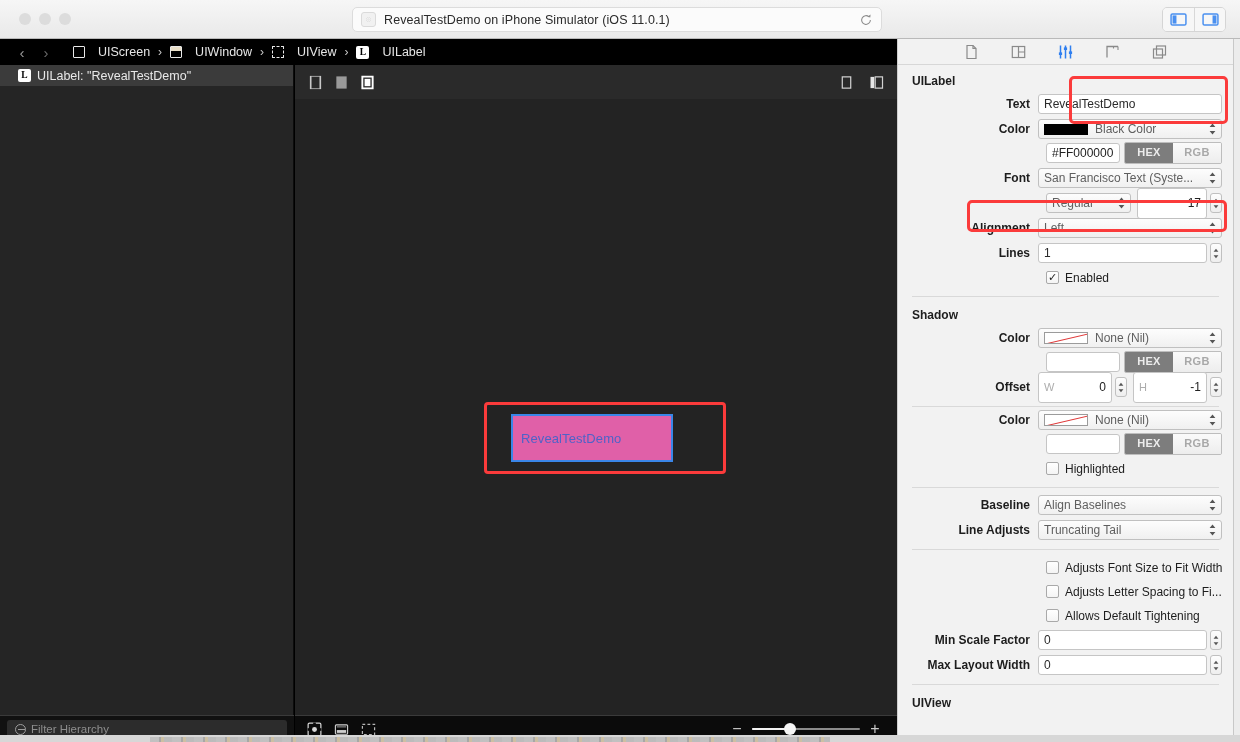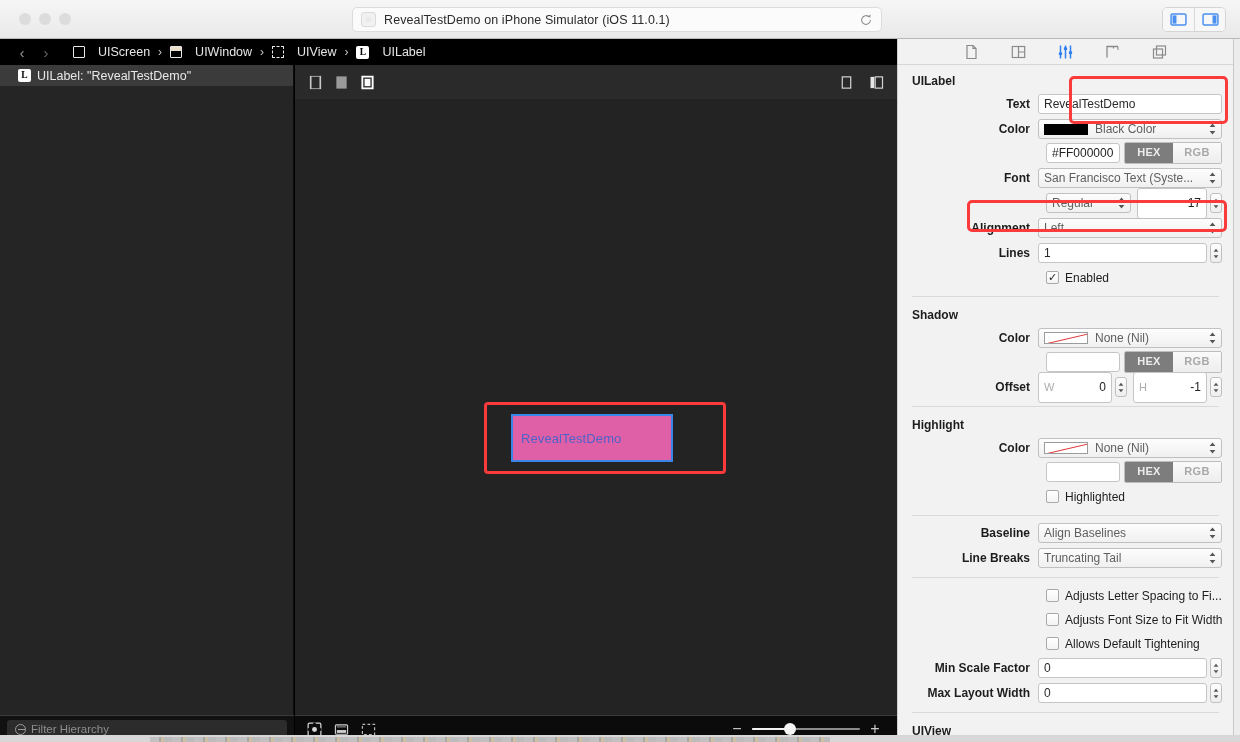--- a/index.html
+++ b/index.html
@@ -584,21 +584,20 @@
           <div class="stepper">
             <svg viewBox="0 0 10 16">
               <path d="M5 2 L8 5.8 H2 Z M5 14 L8 10.2 H2 Z" fill="currentColor"></path>
             </svg>
           </div>
         </div>
       </div>
 
       <div class="divider"></div>
 
-      <div class="sec-title">Highlight</div>
 
       <div class="row">
         <div class="row-label">Color</div>
         <div class="ctl pop">
           <span class="swatch-nil"></span>
           <span class="popval">None (Nil)</span>
           <svg class="chev" viewBox="0 0 10 16">
             <path d="M5 1.6 L8.3 5.6 H1.7 Z M5 14.4 L8.3 10.4 H1.7 Z" fill="currentColor"></path>
           </svg>
         </div>
@@ -628,41 +627,41 @@
         <div class="row-label">Baseline</div>
         <div class="ctl pop">
           <span class="popval">Align Baselines</span>
           <svg class="chev" viewBox="0 0 10 16">
             <path d="M5 1.6 L8.3 5.6 H1.7 Z M5 14.4 L8.3 10.4 H1.7 Z" fill="currentColor"></path>
           </svg>
         </div>
       </div>
 
       <div class="row">
-        <div class="row-label">Line Breaks</div>
+        <div class="row-label">Line Adjusts</div>
         <div class="ctl pop">
           <span class="popval">Truncating Tail</span>
           <svg class="chev" viewBox="0 0 10 16">
             <path d="M5 1.6 L8.3 5.6 H1.7 Z M5 14.4 L8.3 10.4 H1.7 Z" fill="currentColor"></path>
           </svg>
         </div>
       </div>
 
       <div class="divider"></div>
       <div style="height:5px"></div>
 
       <div class="checkrow">
         <div class="spacer"></div>
         <div class="cbox"></div>
+        <span class="check-label">Adjusts Font Size to Fit Width</span>
+      </div>
+      <div class="checkrow">
+        <div class="spacer"></div>
+        <div class="cbox"></div>
         <span class="check-label">Adjusts Letter Spacing to Fi...</span>
-      </div>
-      <div class="checkrow">
-        <div class="spacer"></div>
-        <div class="cbox"></div>
-        <span class="check-label">Adjusts Font Size to Fit Width</span>
       </div>
       <div class="checkrow">
         <div class="spacer"></div>
         <div class="cbox"></div>
         <span class="check-label">Allows Default Tightening</span>
       </div>
 
       <div class="row">
         <div class="row-label">Min Scale Factor</div>
         <div class="ctl">

